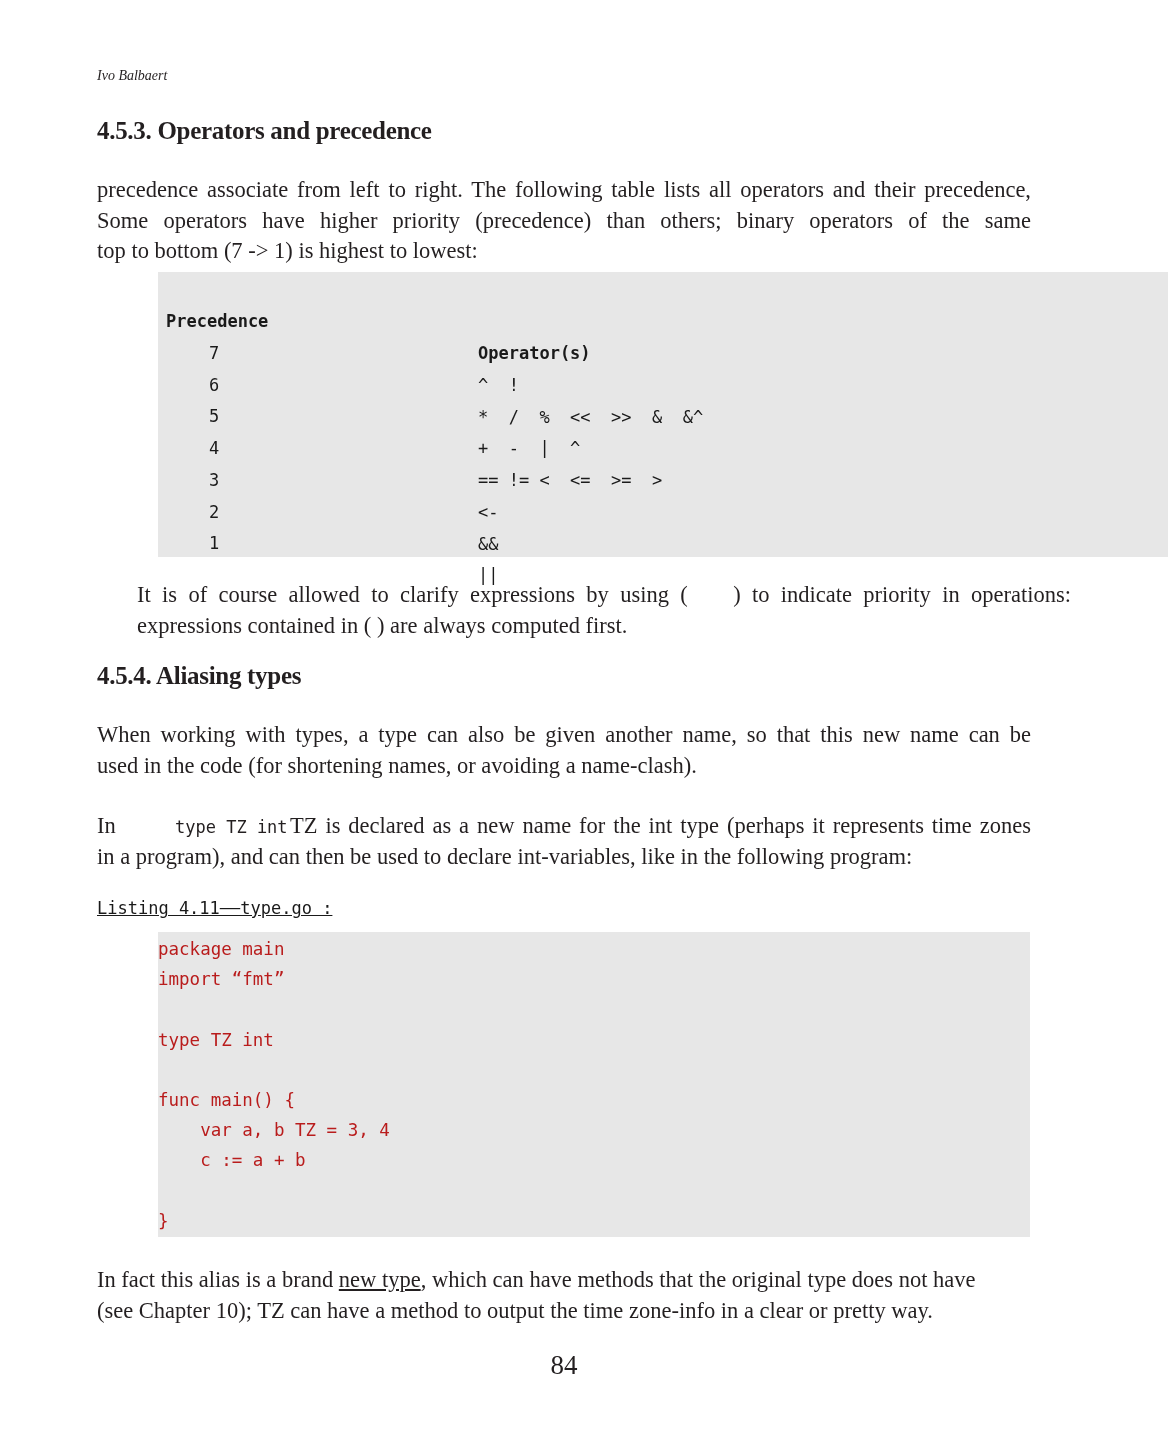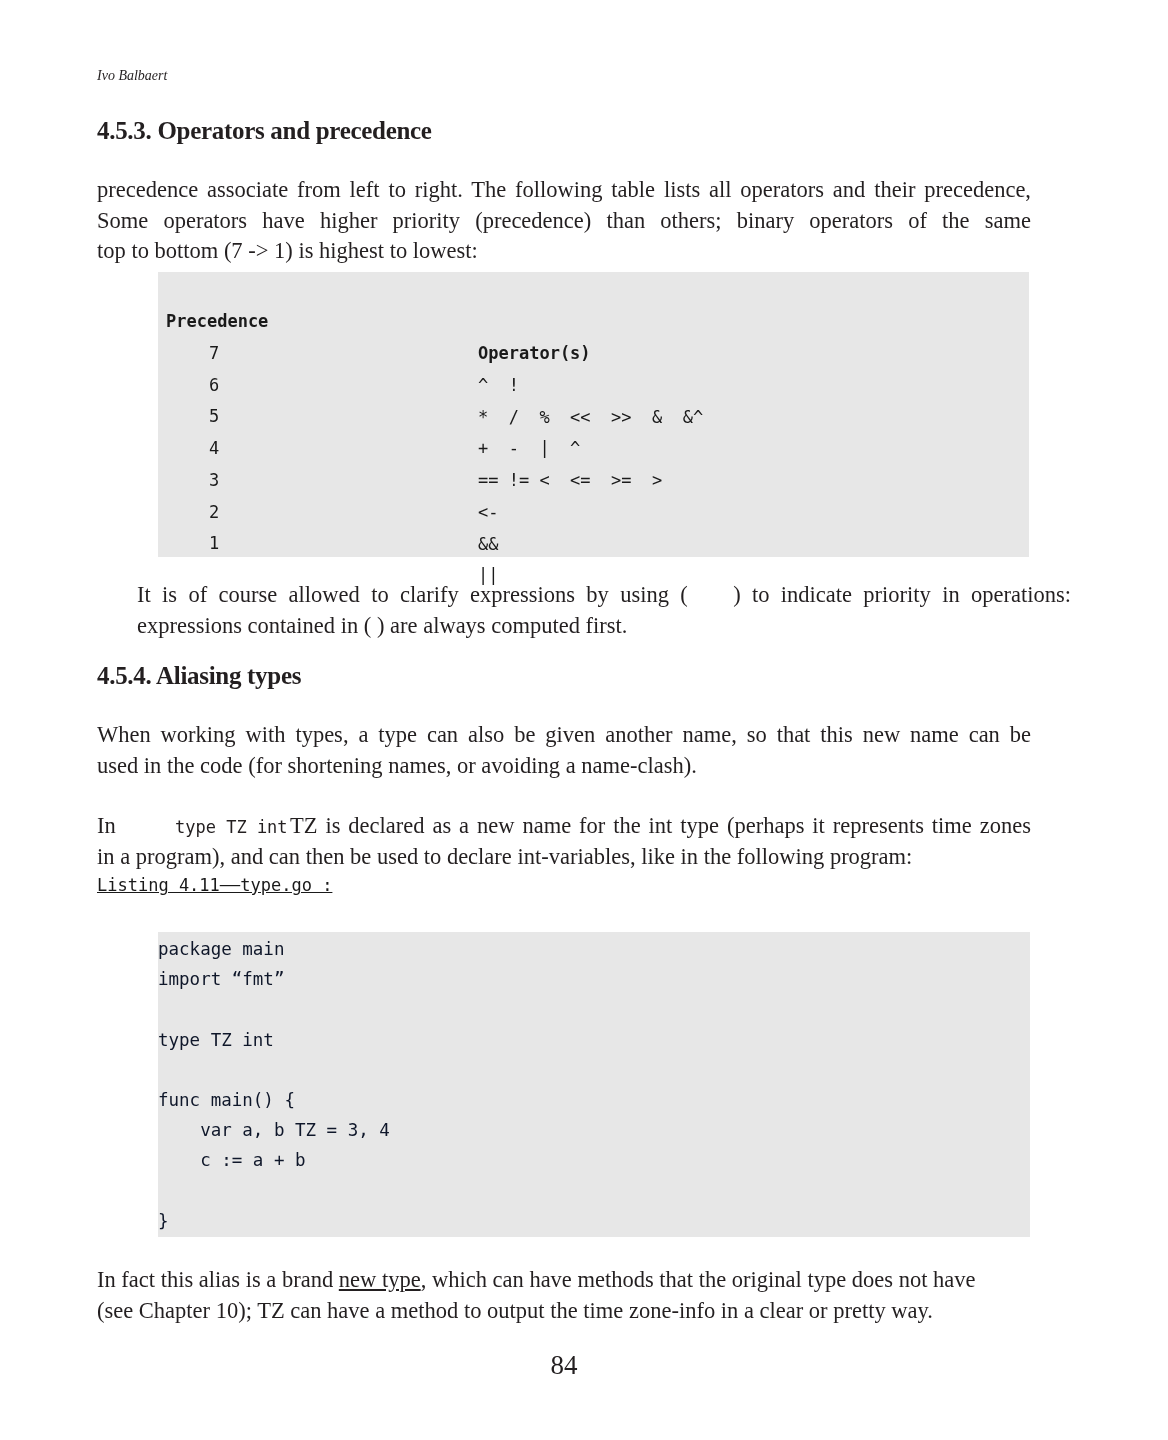--- a/index.html
+++ b/index.html
@@ -44,60 +44,60 @@
       text-align: justify;
       text-align-last: justify;
       white-space: nowrap;
       height: 30.5px;
     }
     .para .line.last {
       text-align-last: left;
     }
     .table-box {
       left: 158px; top: 272px;
-      width: 871px; height: 285px;
+      width: 1011px; height: 285px;
       background: #e7e7e7;
     }
     .table-row {
       position: absolute;
       left: 0; width: 100%;
       height: 32px;
       font-family: "DejaVu Sans Mono", "Liberation Mono", monospace;
       font-size: 17px;
       line-height: 32px;
       color: #1a1a1a;
       white-space: pre;
     }
     .table-row .col-prec { position: absolute; left: 51px; }
     .table-row .col-op { position: absolute; left: 320px; }
     .table-row.header .col-prec { left: 8px; font-weight: bold; }
     .table-row.header .col-op { font-weight: bold; }
     .listing-caption {
-      left: 97px; top: 873px;
+      left: 97px; top: 896px;
       font-family: "DejaVu Sans Mono", "Liberation Mono", monospace;
       font-size: 17px;
       line-height: 24px;
       text-decoration: underline;
       white-space: pre;
       color: #1a1a1a;
     }
     .code-box {
       left: 158px; top: 932px;
       width: 872px; height: 305px;
       background: #e7e7e7;
     }
     .code-line {
       position: absolute;
       left: 0;
       font-family: "DejaVu Sans Mono", "Liberation Mono", monospace;
       font-size: 17.5px;
       line-height: 30px;
       height: 30px;
       white-space: pre;
-      color: #0f172a;
+      color: #b91c1c;
     }
     .inline-code {
       font-family: "DejaVu Sans Mono", "Liberation Mono", monospace;
       font-size: 17px;
     }
     .underline { text-decoration: underline; }
     .page-number {
       left: 0; width: 1128px;
       top: 1352px;
       text-align: center;

